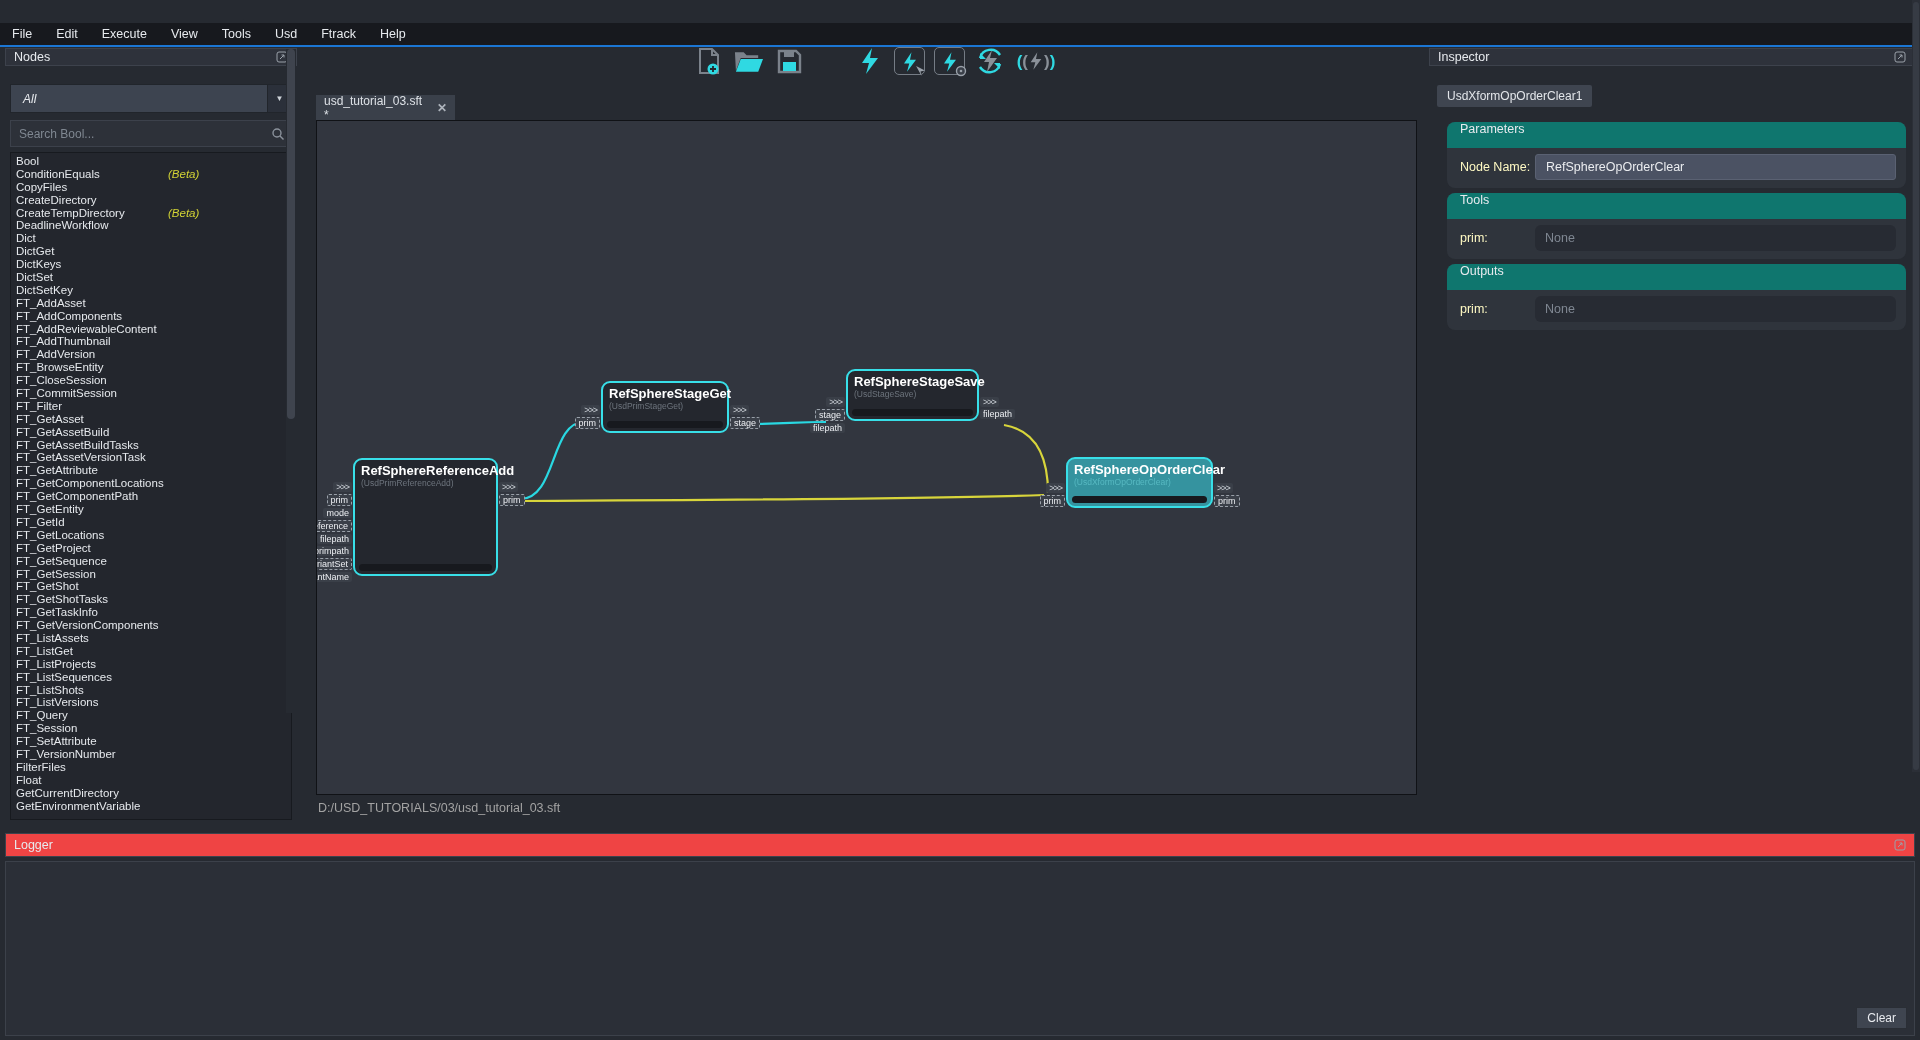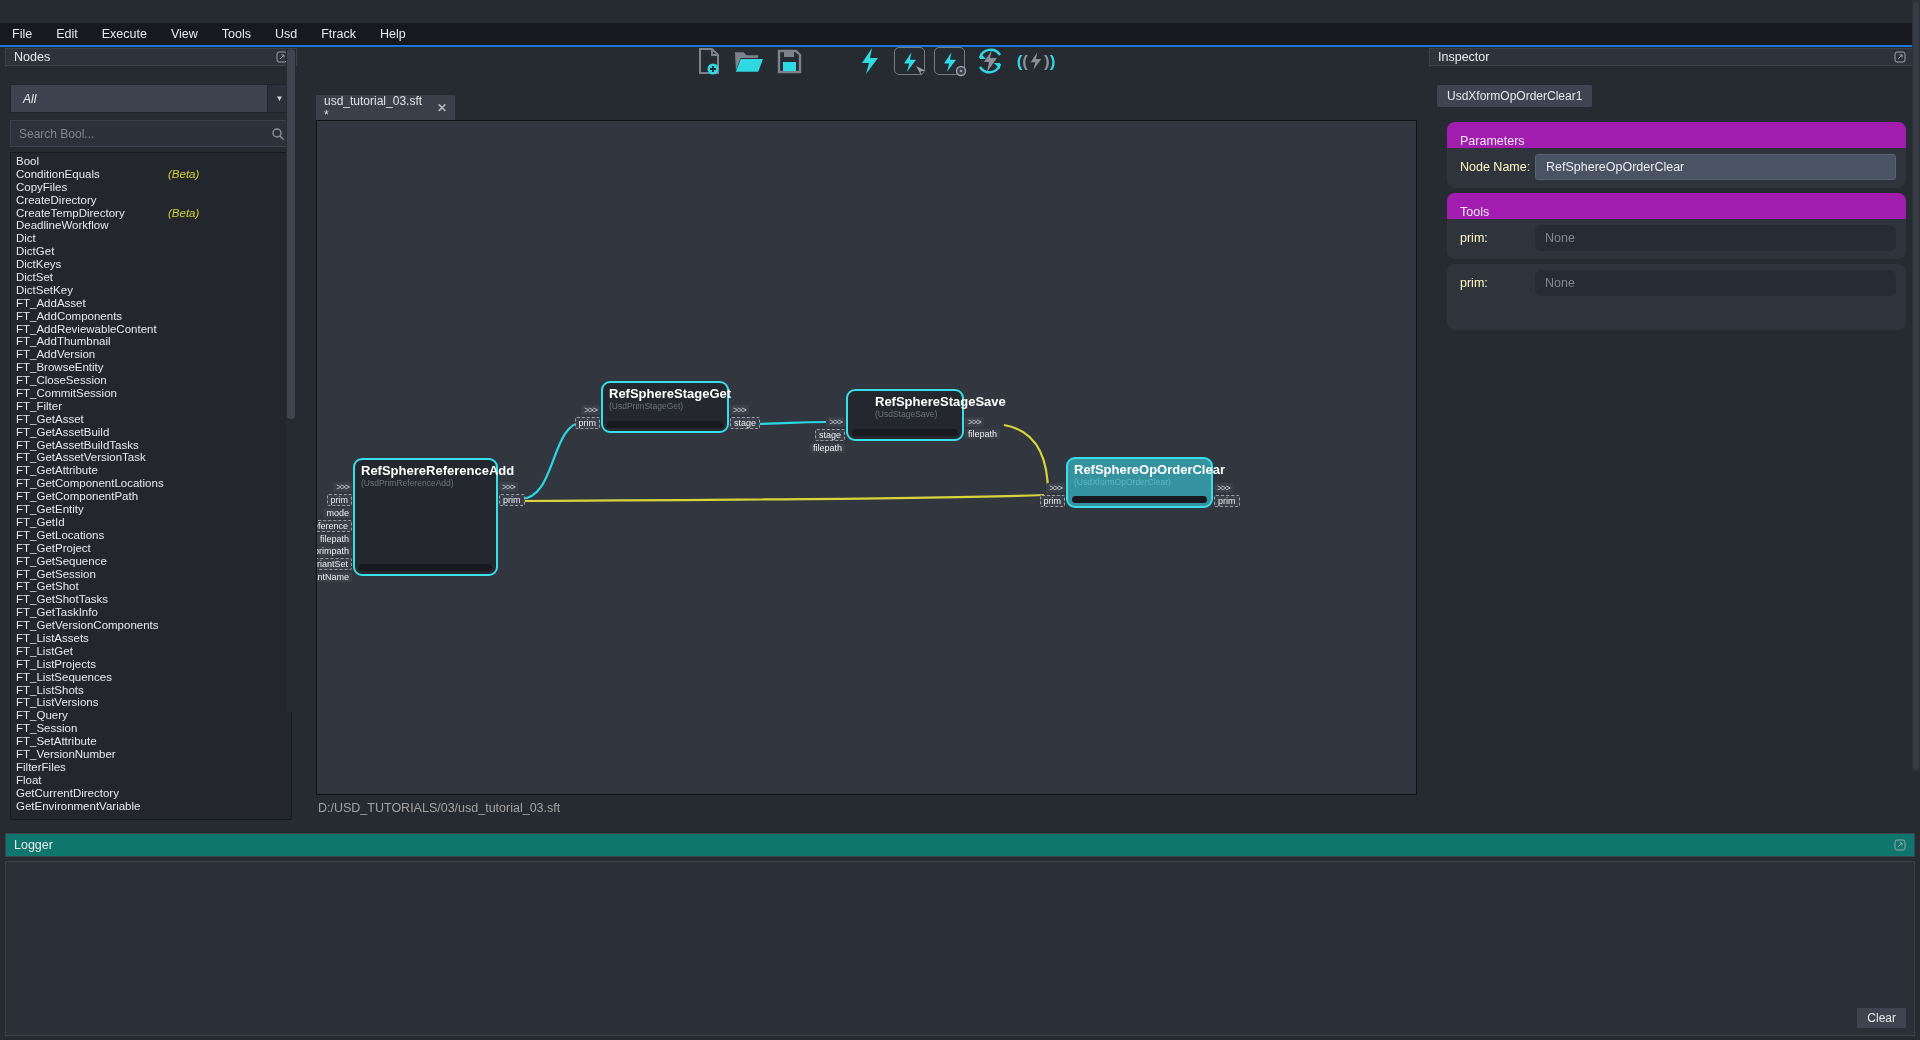--- a/index.html
+++ b/index.html
@@ -69,32 +69,32 @@
     border-radius:2px; white-space:nowrap; }
   .chip.dashed { border:1px dashed #99a0a9; }
   .chip.chev { letter-spacing:-1px; color:#cdd2d8; }
   #graph-path { position:absolute; left:318px; top:801px; font-size:12.5px; color:#a3a3a3; }
 
   
   #inspector { position:absolute; left:1429px; top:48px; width:486px; height:772px; }
   #insp-chip { position:absolute; left:8px; top:37px; background:#3f4550; border-radius:2px;
     font-size:12px; padding:4px 10px; color:#e3e6ea; }
   .insp-card { position:absolute; left:18px; width:459px; background:#2f343c; border-radius:8px; }
-  .insp-card .card-head { height:26px; background:#a21caf; border-radius:8px 8px 0 0;
-    display:flex; align-items:flex-end; padding-left:13px; font-size:12.5px; }
+  .insp-card .card-head { height:26px; background:#0f766e; border-radius:8px 8px 0 0;
+    display:flex; align-items:flex-start; padding-left:13px; font-size:12.5px; }
   .insp-row { display:flex; align-items:center; height:38px; padding:0 10px 0 13px; font-size:12.5px; }
   .insp-row .lbl { width:75px; color:#fef9c3; }
   .insp-input { flex:1; height:26px; border-radius:3px; display:flex; align-items:center; padding-left:10px; }
   .insp-input.lit { background:#4b5263; color:#eaecef; border:1px solid #5a6172; }
   .insp-input.dim { background:#272b33; color:#7f8792; border-radius:6px; }
   #insp-scroll { position:absolute; right:0px; top:0px; width:8px; height:772px; background:#2b2f37; }
   #insp-scroll .thumb { position:absolute; left:1px; top:2px; width:6px; height:768px; background:#363b44; border-radius:3px; }
 
   
-  #logger-header { position:absolute; left:5px; top:833px; width:1910px; height:24px; background:#0f766e;
+  #logger-header { position:absolute; left:5px; top:833px; width:1910px; height:24px; background:#ef4444;
     border:1px solid #3d424c; display:flex; align-items:center; padding:0 8px; font-size:12.5px; }
   #logger-body { position:absolute; left:5px; top:861px; width:1910px; height:175px; background:#2b2f37;
     border:1px solid #3c414a; }
   #clear-btn { position:absolute; right:7px; bottom:6px; background:#3f4550; border:1px solid #2a2e35;
     font-size:12px; color:#e9ebef; padding:3px 10px; }
 </style>
 </head>
 <body>
 
 <div id="titlebar">
@@ -299,21 +299,21 @@
     <div class="gsub">(UsdPrimStageGet)</div>
   <div class="ports-l" style="top: 22px;">
         <span class="chip chev">&gt;&gt;&gt;</span>
         <span class="chip dashed">prim</span>
       </div>
       <div class="ports-r" style="top: 22px;">
         <span class="chip chev">&gt;&gt;&gt;</span>
         <span class="chip dashed">stage</span>
       </div>
     </div>
-  <div class="gnode" style="left:529px; top:268px; width:118px; height:52px;padding-left:21px; --pt:26px;">
+  <div class="gnode" style="left:529px; top:248px; width:133px; height:52px; --pt:26px;">
     <div class="gtitle">RefSphereStageSave</div>
     <div class="gsub">(UsdStageSave)</div>
   <div class="ports-l" style="top: 26px;">
         <span class="chip chev">&gt;&gt;&gt;</span>
         <span class="chip dashed">stage</span>
         <span class="chip">filepath</span>
       </div>
       <div class="ports-r" style="top: 26px;">
         <span class="chip chev">&gt;&gt;&gt;</span>
         <span class="chip">filepath</span>
@@ -358,20 +358,23 @@
     <div class="card-head">
       <span>Tools</span>
     </div>
     <div class="insp-row">
       <span class="lbl">prim:</span>
       <span class="insp-input dim">None</span>
     </div>
   </div>
 
   <div class="insp-card" style="top:216px; height:66px;">
+    <div class="card-head">
+      <span>Outputs</span>
+    </div>
     <div class="insp-row">
       <span class="lbl">prim:</span>
       <span class="insp-input dim">None</span>
     </div>
   </div>
 </div>
 <div id="insp-scroll">
     <div class="thumb"></div>
   </div>
 

